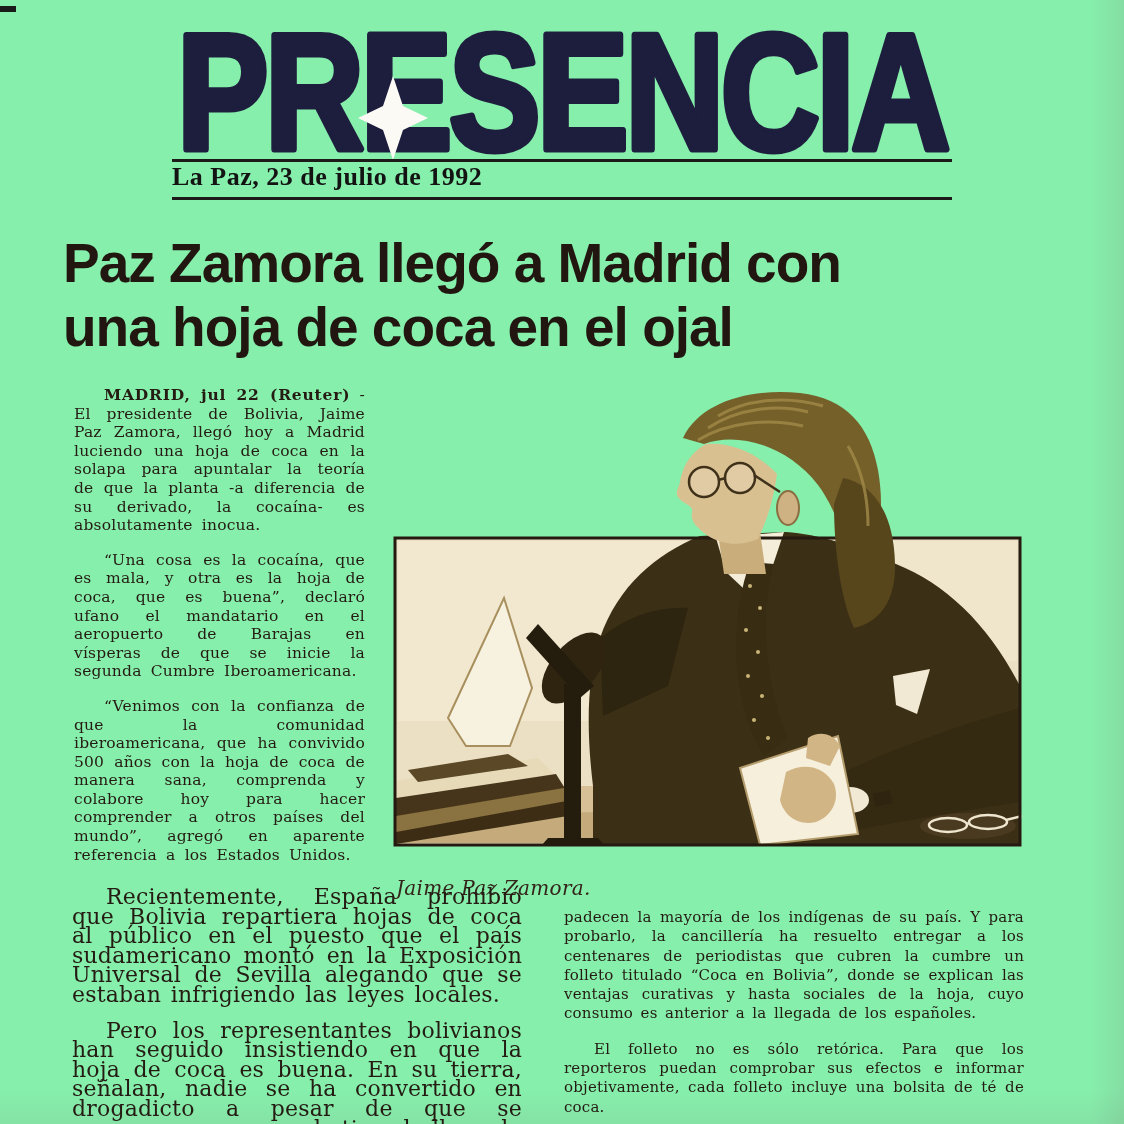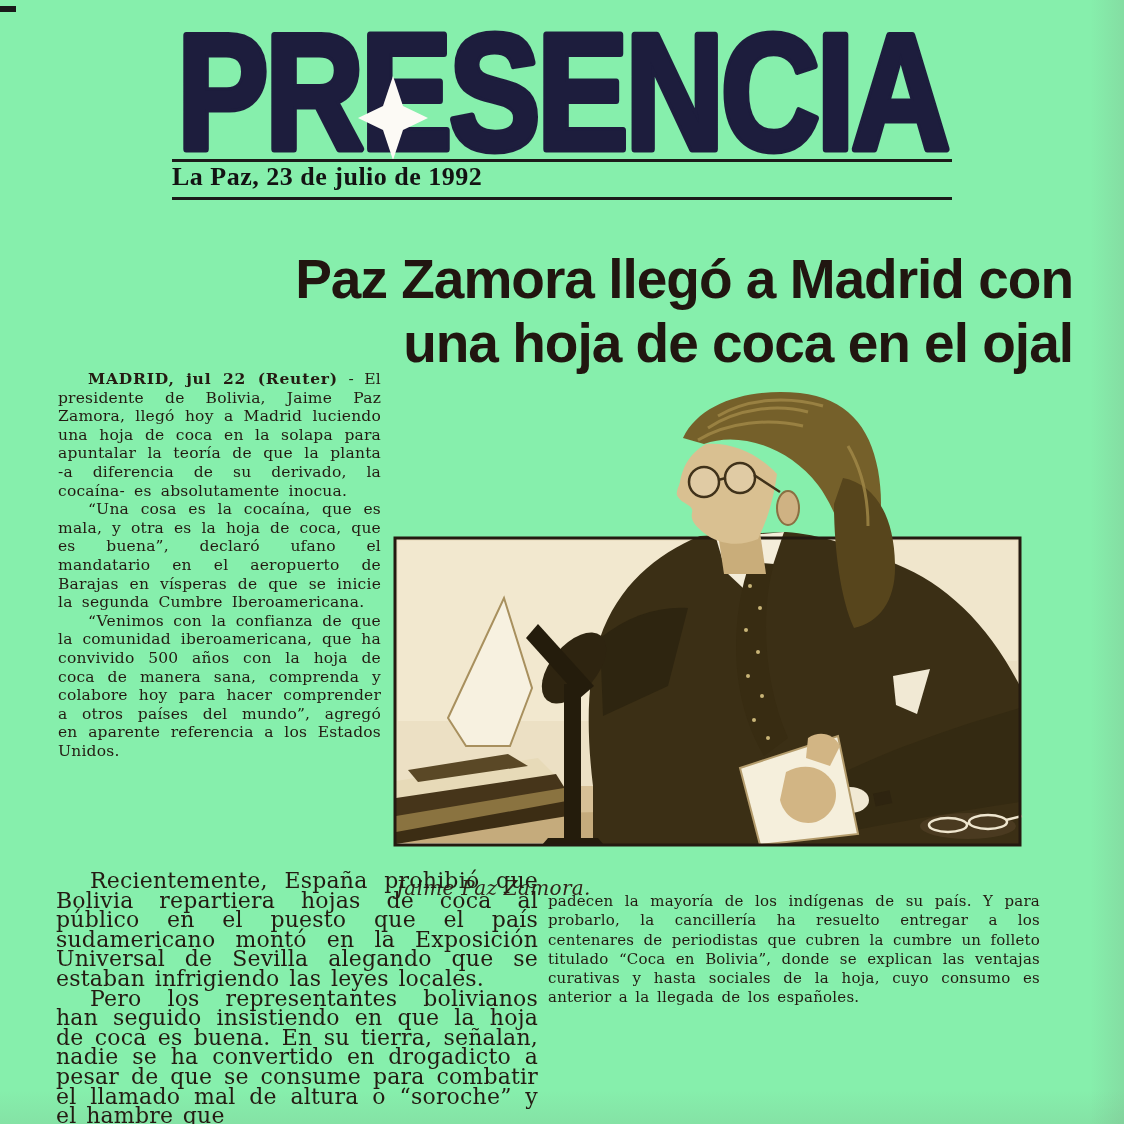--- a/index.html
+++ b/index.html
@@ -19,28 +19,28 @@
   .rule { position:absolute; left:172px; width:780px; height:3px; background:#1c1b1a; }
   .rule-top { top:159px; }
   .rule-bottom { top:197px; }
   .dateline {
     position:absolute; left:172px; top:162px; width:780px; 
     font-family:"Liberation Serif", serif; font-weight:bold; font-size:26px; color:#131313;
     letter-spacing:0.5px;
   }
 
   .headline {
-    position:absolute; left:63px; top:247px; width:1010px;
+    position:absolute; left:63px; top:231px; width:1010px;
     font-family:"Liberation Sans", sans-serif; font-weight:bold;
-    font-size:55px; line-height:64px; color:#211610; letter-spacing:-1px;text-align:right;
+    font-size:55px; line-height:64px; color:#211610; letter-spacing:-1px;
   }
   .headline div { white-space:nowrap; }
 
   .body-text { text-align:justify; }
-  .body-text p { margin:0; }
+  .body-text p { margin:16px; }
 
   .col-narrow {
     position:absolute; left:58px; top:370px; width:323px;
     font-size:15.5px; line-height:18.6px; word-spacing:4px; letter-spacing:0.2px;
   }
   .col-narrow p { text-indent:30px; }
   .lead { font-weight:bold; letter-spacing:0.8px; }
 
   .photo-wrap { position:absolute; left:388px; top:386px; width:652px; height:464px; }
   .caption {
@@ -170,15 +170,16 @@
 
   <div class="caption">Jaime Paz Zamora.</div>
 
   <div class="block-bl body-text">
     <p>Recientemente, España prohibió que Bolivia repartiera hojas de coca al público en el puesto que el país sudamericano montó en la Exposición Universal de Sevilla alegando que se estaban infrigiendo las leyes locales.</p>
     <p>Pero los representantes bolivianos han seguido insistiendo en que la hoja de coca es buena. En su tierra, señalan, nadie se ha convertido en drogadicto a pesar de que se consume para combatir el llamado mal de altura o “soroche” y el hambre que</p>
   </div>
 
   <div class="block-br body-text">
     <p class="no-indent">padecen la mayoría de los indígenas de su país. Y para probarlo, la cancillería ha resuelto entregar a los centenares de periodistas que cubren la cumbre un folleto titulado “Coca en Bolivia”, donde se explican las ventajas curativas y hasta sociales de la hoja, cuyo consumo es anterior a la llegada de los españoles.</p>
+    <p class="indent">El folleto no es sólo retórica. Para que los reporteros puedan comprobar sus efectos e informar objetivamente, cada folleto incluye una bolsita de té de coca.</p>
   </div>
 
 </div>
 
 </body></html>

